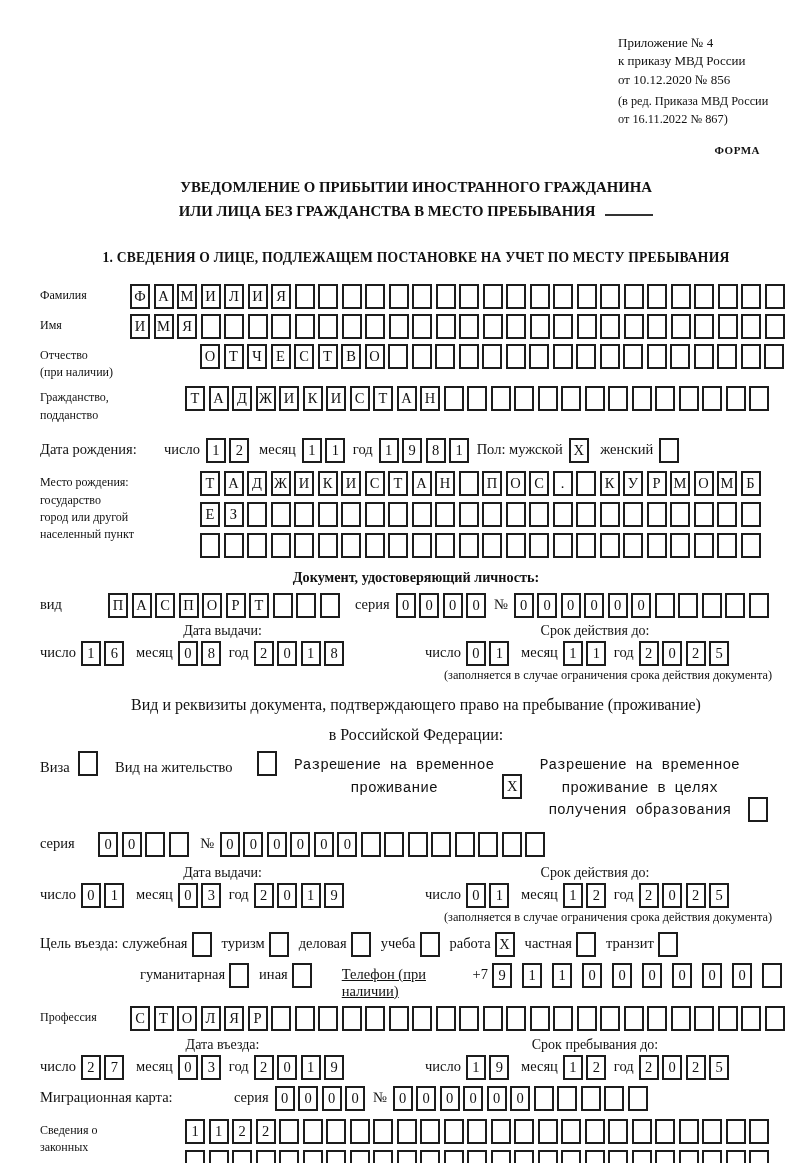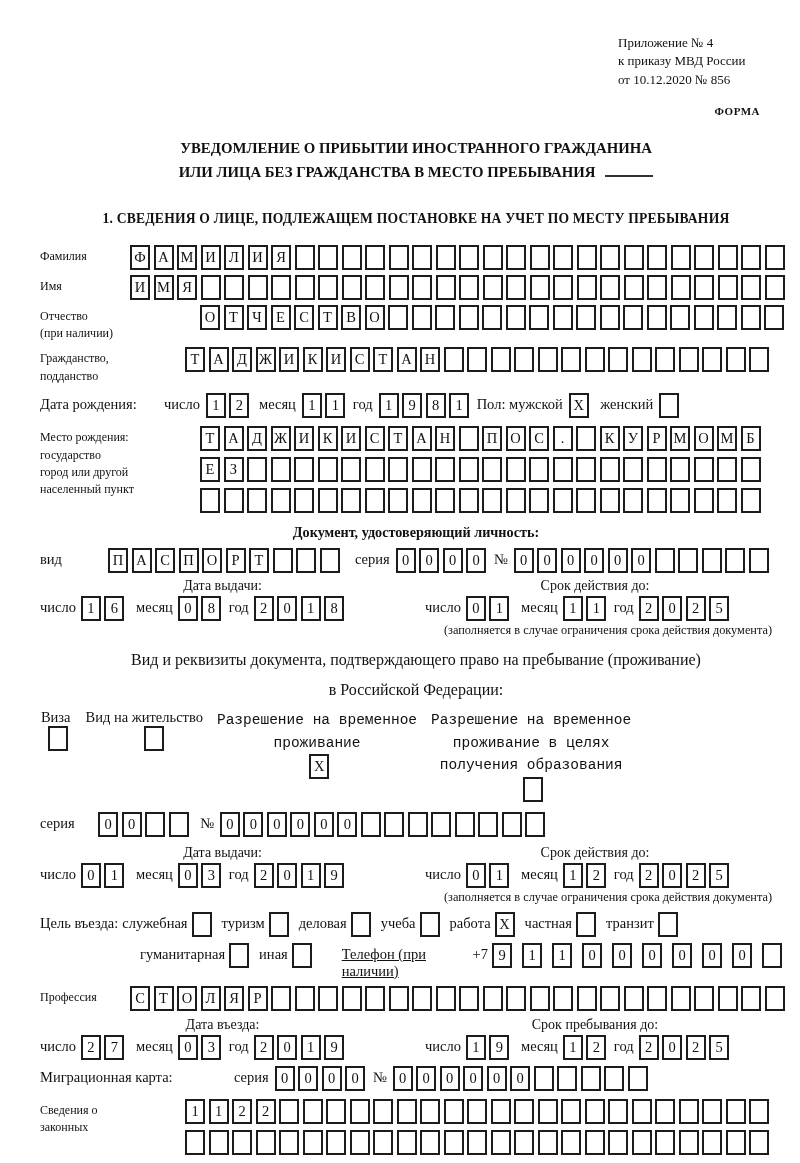--- a/index.html
+++ b/index.html
@@ -35,39 +35,43 @@
   .dp-right{width:340px;margin-left:20px;}
   .dp-title{text-align:center;font-size:14px;margin-bottom:2px;}
   .dp-row{display:flex;align-items:flex-start;}
   .dp-row .inl{margin-right:5px;}
   .footnote{font-size:12.3px;text-align:right;padding-right:20px;margin:1px 0 7px 0;}
 
   .para{font-size:16px;line-height:1.85;margin:4px 0 2px 0;text-align:center;}
 
   
   .permit-row{display:flex;align-items:flex-start;margin:2px 0 10px 0;}
-  .permit-item{display:flex;align-items:center;margin-right:14px;flex-direction:column;}
+  .permit-item{display:flex;align-items:flex-end;margin-right:14px;}
   .permit-item .lbl{font-size:14.5px;padding-top:3px;}
   .permit-item .lbl.ctr{text-align:center;line-height:1.55;font-family:Liberation Mono, monospace;}
   .permit-item .cell{margin-left:8px;}
 
   .purpose-row{display:flex;align-items:flex-start;margin-bottom:6px;font-size:14.5px;}
   .purpose-row .inl{margin-right:4px;}
   .purpose-row .cell{margin-right:10px;}
   .indent100{margin-left:100px;}
 </style>
 </head>
 <body>
 
 <div class="page">
 
   <div class="hdr">
     <div>Приложение № 4</div>
     <div>к приказу МВД России</div>
     <div>от 10.12.2020 № 856</div>
+    <div class="rev">
+      <div>(в ред. Приказа МВД России</div>
+      <div>от 16.11.2022 № 867)</div>
+    </div>
   </div>
   <div class="forma">ФОРМА</div>
 
   <div class="title">
     <div>УВЕДОМЛЕНИЕ О ПРИБЫТИИ ИНОСТРАННОГО ГРАЖДАНИНА</div>
     <div><span>ИЛИ ЛИЦА БЕЗ ГРАЖДАНСТВА В МЕСТО ПРЕБЫВАНИЯ</span><span class="blank-line"></span></div>
   </div>
 
   <div class="sec-head">1. СВЕДЕНИЯ О ЛИЦЕ, ПОДЛЕЖАЩЕМ ПОСТАНОВКЕ НА УЧЕТ ПО МЕСТУ ПРЕБЫВАНИЯ</div>
 
@@ -92,21 +96,21 @@
     </div>
 
     <div class="frow">
       <div class="flabel w145">
         <div>Гражданство,</div>
         <div>подданство</div>
       </div>
       <div class="cells"><span class="cell">Т</span><span class="cell">А</span><span class="cell">Д</span><span class="cell">Ж</span><span class="cell">И</span><span class="cell">К</span><span class="cell">И</span><span class="cell">С</span><span class="cell">Т</span><span class="cell">А</span><span class="cell">Н</span><span class="cell"></span><span class="cell"></span><span class="cell"></span><span class="cell"></span><span class="cell"></span><span class="cell"></span><span class="cell"></span><span class="cell"></span><span class="cell"></span><span class="cell"></span><span class="cell"></span><span class="cell"></span><span class="cell"></span><span class="cell"></span></div>
     </div>
 
-    <div class="frow" style="margin-top:8px;margin-bottom:8px;">
+    <div class="frow" style="margin-top:14px;margin-bottom:8px;">
       <span class="inl" style="width:118px;">Дата рождения:</span>
       <span class="inl">число</span>
       <span class="cells"><span class="cell">1</span><span class="cell">2</span></span>
       <span class="inl" style="margin-left:6px;">месяц</span>
       <span class="cells"><span class="cell">1</span><span class="cell">1</span></span>
       <span class="inl" style="margin-left:4px;">год</span>
       <span class="cells"><span class="cell">1</span><span class="cell">9</span><span class="cell">8</span><span class="cell">1</span></span>
       <span class="inl" style="margin-left:4px;">Пол: мужской</span>
       <span class="cells"><span class="cell">X</span></span>
       <span class="inl" style="margin-left:8px;">женский</span>

